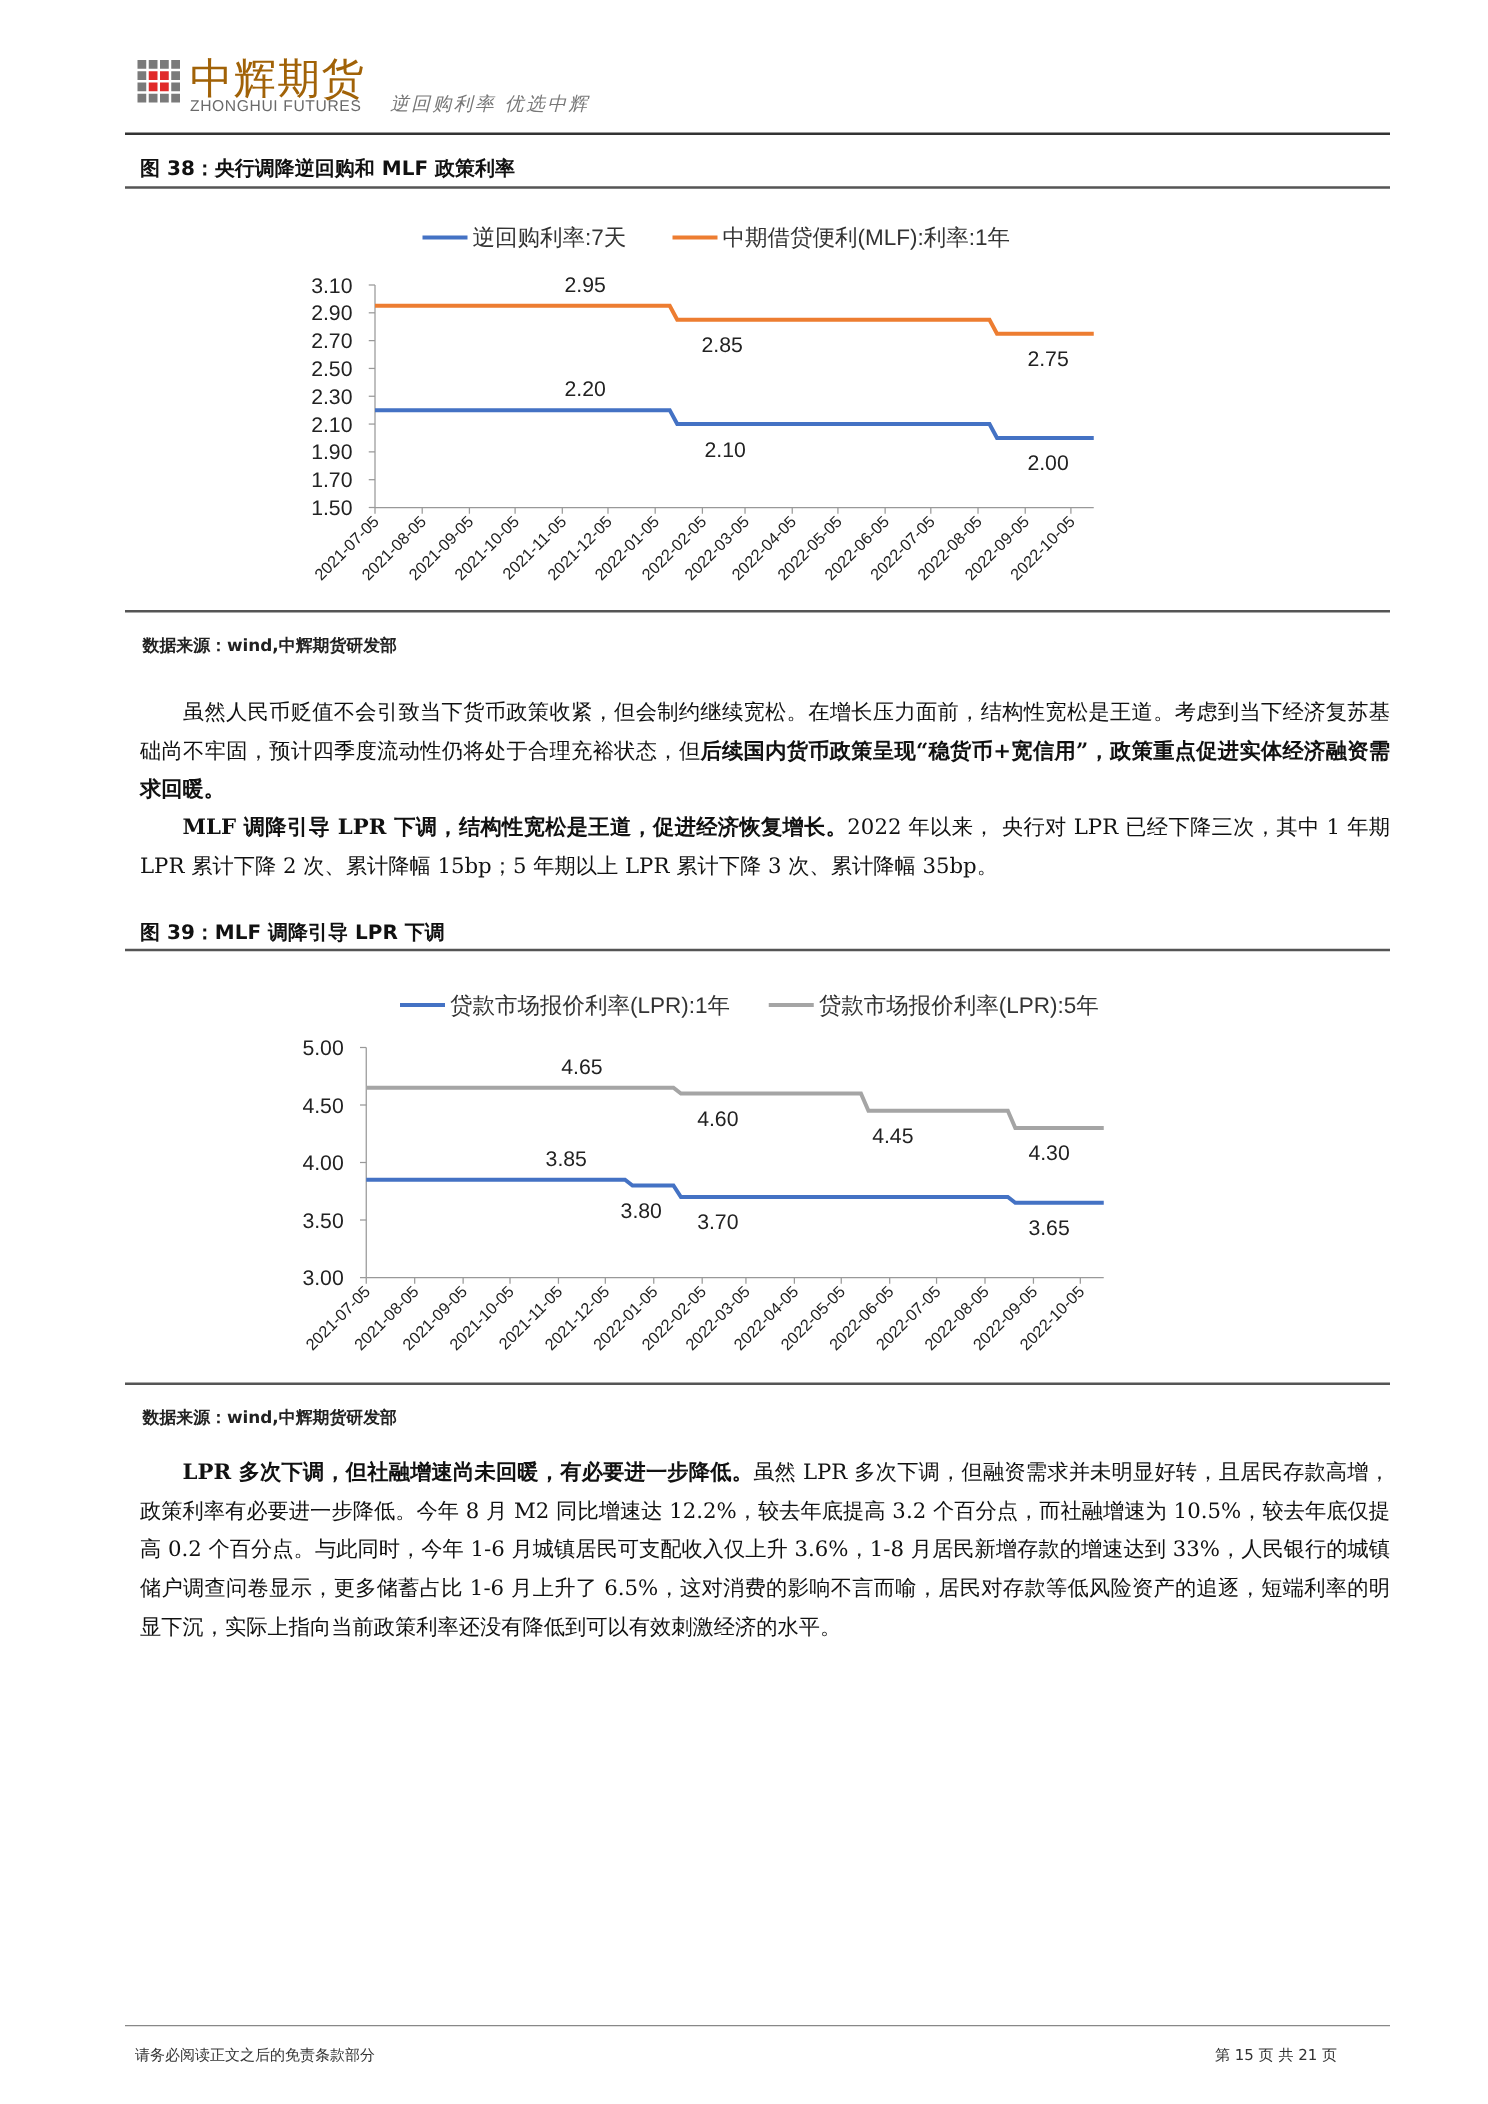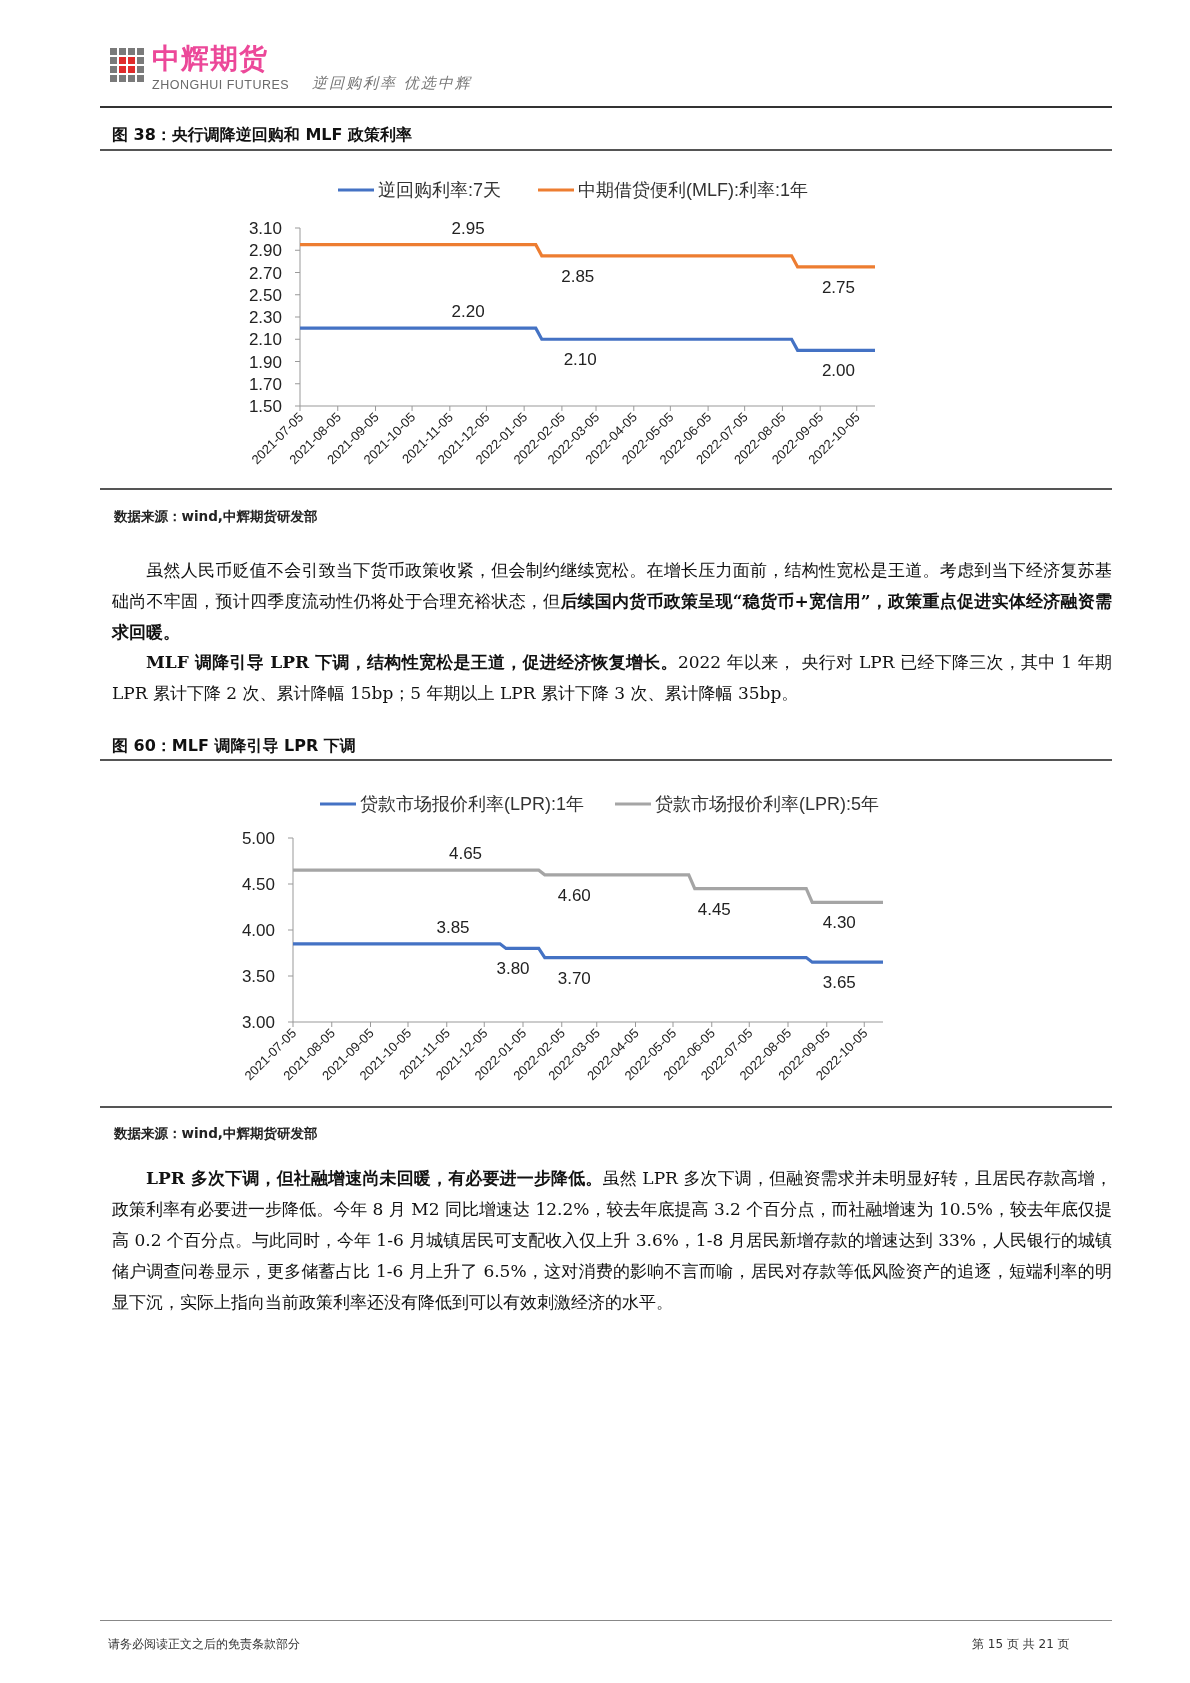--- a/index.html
+++ b/index.html
@@ -2,21 +2,21 @@
 <html><head>
 <meta charset="utf-8">
 <style>
   html, body { margin:0; padding:0; background:#fff; }
   body { width:1190px; height:1683px; position:relative; font-family:"DejaVu Serif", serif; color:#111; overflow:hidden; }
   .abs { position:absolute; }
   
   .logo-mark { left:110px; top:48px; width:34px; height:34px; display:grid; grid-template-columns:repeat(4,7px); grid-template-rows:repeat(4,7px); gap:2px; }
   .logo-mark span { background:#7a7a7a; }
   .logo-mark span.red { background:#e02b2b; }
-  .brand-cn { left:152px; top:40px; font-family:"DejaVu Sans", sans-serif; font-weight:bold; font-size:28px; color:#ec4899; letter-spacing:1px; }
+  .brand-cn { left:152px; top:40px; font-family:"DejaVu Sans", sans-serif; font-weight:normal; font-size:34px; color:#a16207; letter-spacing:1px; }
   .brand-en { left:152px; top:78px; font-family:"Liberation Sans", sans-serif; font-size:12.5px; color:#6a6a6a; letter-spacing:0.5px; }
   .slogan { left:312px; top:74px; font-family:"DejaVu Serif", serif; font-size:15px; color:#777; font-style:italic; letter-spacing:2px; }
   .hr { left:100px; width:1012px; height:2px; background:#333; }
   .hr.thin { height:1.5px; background:#555; }
   .fig-title { left:112px; font-family:"DejaVu Sans", sans-serif; font-weight:bold; font-size:16px; color:#111; }
   .source { left:114px; font-family:"DejaVu Sans", sans-serif; font-weight:bold; font-size:13.5px; color:#222; }
   .para { left:112px; width:1000px; font-size:17px; line-height:31px; text-align:justify; }
   .para b { font-weight:bold; }
   .indent { display:inline-block; width:34px; }
   .footer-left { left:108px; top:1636px; font-family:"DejaVu Sans", sans-serif; font-size:12px; color:#333; }
@@ -117,21 +117,21 @@
     <line x1="438" y1="30" x2="474" y2="30" stroke="#ed7d31" stroke-width="3.2"></line>
     <text x="478" y="36" font-size="18" fill="#333" font-family="&quot;DejaVu Sans&quot;, sans-serif">中期借贷便利(MLF):利率:1年</text>
   </svg>
 <div class="abs hr thin" style="top:488px;"></div>
 <div class="abs source" style="top:508px;">数据来源：wind,中辉期货研发部</div>
 
 <div class="abs para" style="top:545px;margin-top:10px;"><span class="indent"></span><span>虽然人民币贬值不会引致当下货币政策收紧，但会制约继续宽松。在增长压力面前，结构性宽松是王道。考虑到当下经济复苏基础尚不牢固，预计四季度流动性仍将处于合理充裕状态，但</span><b>后续国内货币政策呈现“稳货币+宽信用”，政策重点促进实体经济融资需求回暖。</b></div>
 
 <div class="abs para" style="top:647px;"><span class="indent"></span><b>MLF 调降引导 LPR 下调，结构性宽松是王道，促进经济恢复增长。</b><span>2022 年以来， 央行对 LPR 已经下降三次，其中 1 年期 LPR 累计下降 2 次、累计降幅 15bp；5 年期以上 LPR 累计下降 3 次、累计降幅 35bp。</span></div>
 
-<div class="abs fig-title" style="top:736px;">图 60：MLF 调降引导 LPR 下调</div>
+<div class="abs fig-title" style="top:736px;">图 39：MLF 调降引导 LPR 下调</div>
 <div class="abs hr thin" style="top:759px;"></div>
 <svg class="abs" id="chart1" style="left:100px;top:770px;" width="1012" height="340">
     <line x1="193" y1="68" x2="193" y2="252" stroke="#999" stroke-width="1"></line>
     <line x1="193" y1="252" x2="783" y2="252" stroke="#999" stroke-width="1"></line>
     <line x1="188" y1="68" x2="193" y2="68" stroke="#999"></line>
     <text x="175" y="74" text-anchor="end" font-size="17" fill="#222">5.00</text>
     <line x1="188" y1="114" x2="193" y2="114" stroke="#999"></line>
     <text x="175" y="120" text-anchor="end" font-size="17" fill="#222">4.50</text>
     <line x1="188" y1="160" x2="193" y2="160" stroke="#999"></line>
     <text x="175" y="166" text-anchor="end" font-size="17" fill="#222">4.00</text>

